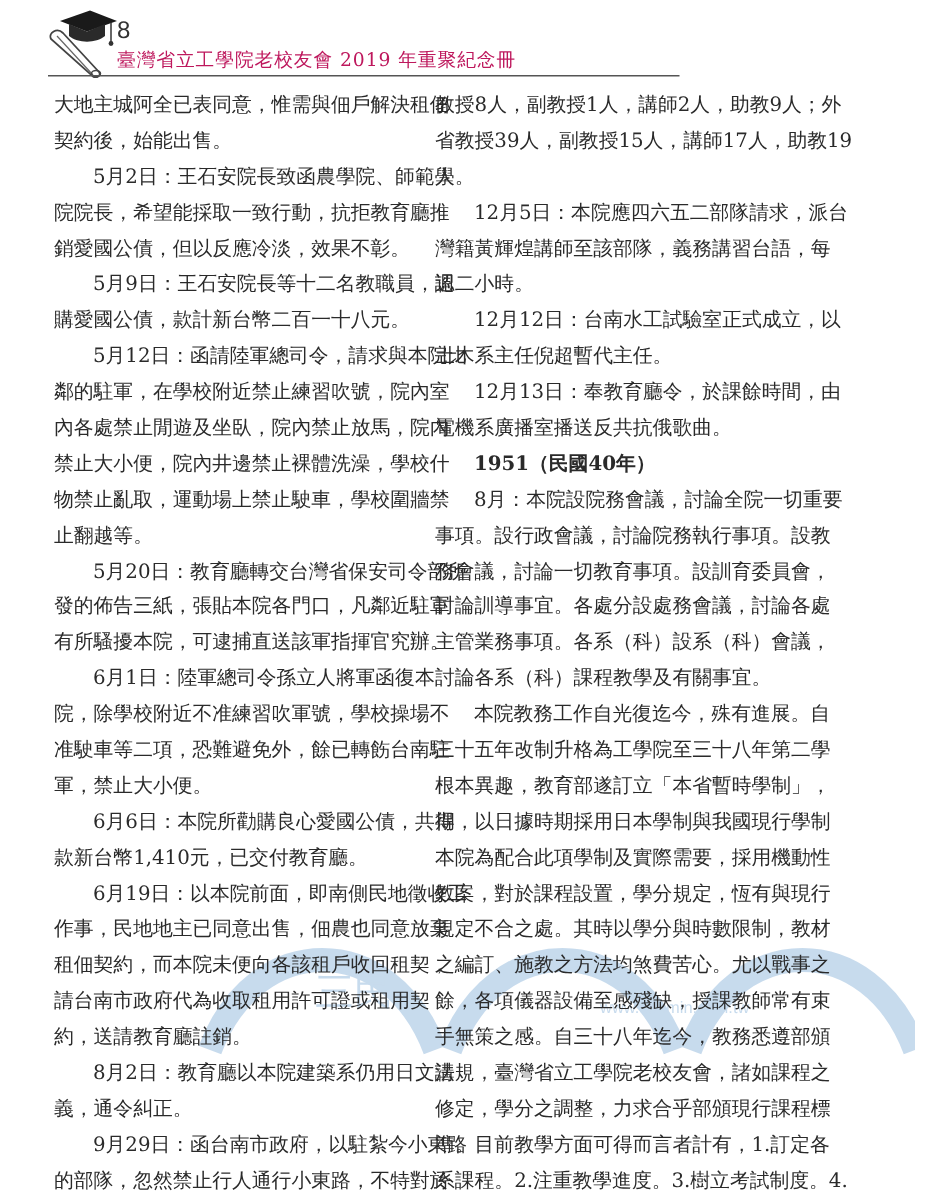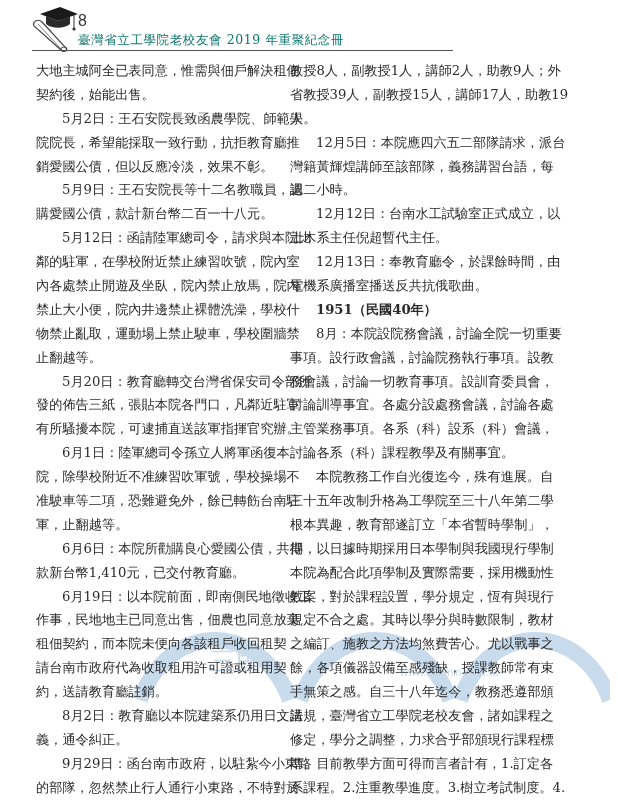--- a/index.html
+++ b/index.html
@@ -1,21 +1,21 @@
 <!DOCTYPE html>
 <html><head>
 <meta charset="utf-8">
 <style>
   html, body { margin:0; padding:0; background:#ffffff; }
   body { width:618px; height:800px; position:relative; overflow:hidden;
          font-family:"DejaVu Serif", "Liberation Serif", serif; color:#2a2a2a; }
   .header { position:absolute; left:0; top:0; width:618px; height:52px; }
   .logo { position:absolute; left:30px; top:4px; width:52px; height:48px; }
   .page-number { position:absolute; left:78px; top:12px; font-size:16px; color:#333; font-family:"Liberation Sans", sans-serif; }
-  .header-title { position:absolute; left:78px; top:32px; font-size:12.5px; letter-spacing:0.6px; color:#0f766e; white-space:nowrap; }
+  .header-title { position:absolute; left:78px; top:32px; font-size:12.5px; letter-spacing:0.6px; color:#be185d; white-space:nowrap; }
   .header-rule { position:absolute; left:32px; top:50px; width:421px; height:0; border-top:1.5px solid #555; }
   .col { position:absolute; top:59px; font-size:13.2px; line-height:23.9px; }
   .col-left { left:36px; width:243px; }
   .col-right { left:290px; width:250px; }
   .line { white-space:nowrap; height:23.9px; display:block; overflow:visible; }
   .indent { padding-left:26px; }
   .bold { font-weight:bold; }
   .watermark { position:absolute; left:130px; top:600px; width:480px; height:110px; pointer-events:none; opacity:0.28; }
   .wm-text { position:absolute; font-family:"Liberation Sans", sans-serif; color:#3a7fbf; }
 </style>
@@ -62,21 +62,21 @@
     <span class="line">內各處禁止閒遊及坐臥，院內禁止放馬，院內</span>
     <span class="line">禁止大小便，院內井邊禁止裸體洗澡，學校什</span>
     <span class="line">物禁止亂取，運動場上禁止駛車，學校圍牆禁</span>
     <span class="line">止翻越等。</span>
     <span class="line indent">5月20日：教育廳轉交台灣省保安司令部所</span>
     <span class="line">發的佈告三紙，張貼本院各門口，凡鄰近駐軍</span>
     <span class="line">有所騷擾本院，可逮捕直送該軍指揮官究辦。</span>
     <span class="line indent">6月1日：陸軍總司令孫立人將軍函復本</span>
     <span class="line">院，除學校附近不准練習吹軍號，學校操場不</span>
     <span class="line">准駛車等二項，恐難避免外，餘已轉飭台南駐</span>
-    <span class="line">軍，止翻越等。</span>
+    <span class="line">軍，禁止大小便。</span>
     <span class="line indent">6月6日：本院所勸購良心愛國公債，共得</span>
     <span class="line">款新台幣1,410元，已交付教育廳。</span>
     <span class="line indent">6月19日：以本院前面，即南側民地徵收工</span>
     <span class="line">作事，民地地主已同意出售，佃農也同意放棄</span>
     <span class="line">租佃契約，而本院未便向各該租戶收回租契，</span>
     <span class="line">請台南市政府代為收取租用許可證或租用契</span>
     <span class="line">約，送請教育廳註銷。</span>
     <span class="line indent">8月2日：教育廳以本院建築系仍用日文講</span>
     <span class="line">義，通令糾正。</span>
     <span class="line indent">9月29日：函台南市政府，以駐紮今小東路</span>

